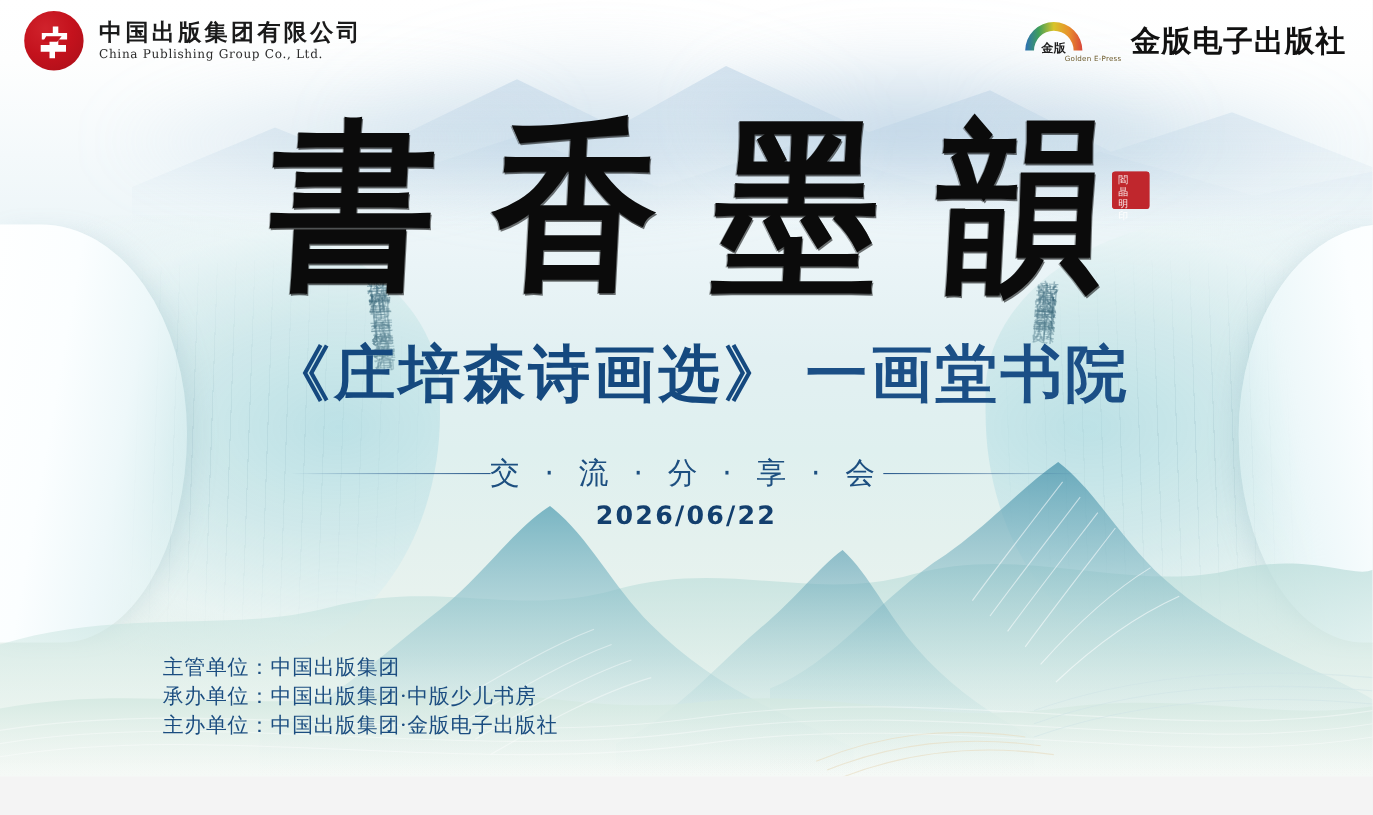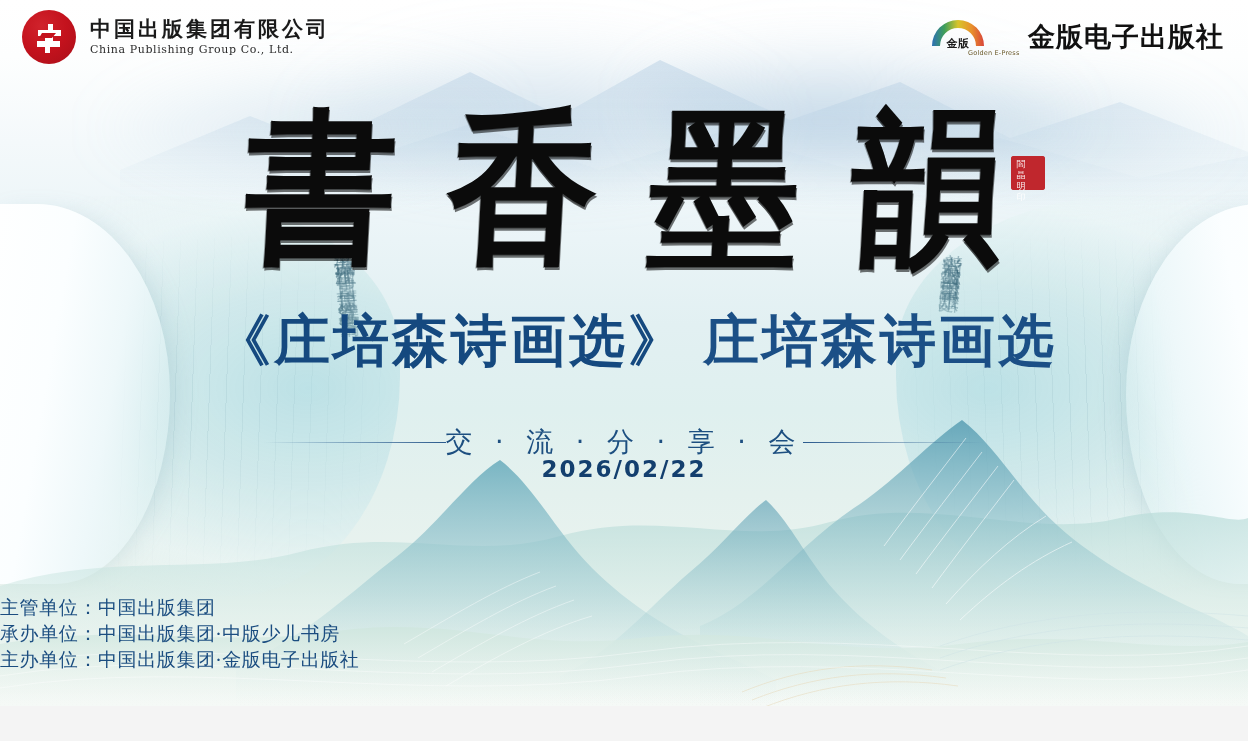--- a/index.html
+++ b/index.html
@@ -155,21 +155,21 @@
     font-family:"DejaVu Serif","Liberation Serif",serif;
     font-size:56px;font-weight:700;line-height:1;
     color:#1b4f86;letter-spacing:3px;
     white-space:nowrap;
   }
   .subtitle .sub-b{color:#15497f;margin-left:24px;}
   .subtitle .sub-gap{display:inline-block;width:16px;}
 
   
   .eventline{
-    position:absolute;left:0;top:424px;width:1248px;
+    position:absolute;left:0;top:412px;width:1248px;
     display:flex;align-items:center;justify-content:center;
   }
   .rule{height:1px;width:182px;background:linear-gradient(90deg,rgba(27,79,134,0),#2a5a8d);}
   .rule.right{background:linear-gradient(90deg,#2a5a8d,rgba(27,79,134,0));}
   .event-text{
     font-family:"DejaVu Sans","Liberation Sans",sans-serif;
     font-size:27px;color:#1d4f80;letter-spacing:7px;font-weight:500;
     white-space:nowrap;
   }
   .eventdate{
@@ -177,21 +177,21 @@
     font-family:"DejaVu Sans","Liberation Sans",sans-serif;
     font-size:23px;font-weight:700;color:#133f6e;letter-spacing:2px;
   }
 
   
   .credits{position:absolute;left:0;top:594px;width:1248px;display:flex;}
   .credit-col{
     font-family:"DejaVu Serif","Liberation Serif",serif;
     font-size:19px;line-height:26px;color:#1b4d80;letter-spacing:.6px;white-space:nowrap;
   }
-  .credit-col.left{width:420px;}
+  .credit-col.left{margin-left:148px;width:420px;}
   .credit-col.right{margin-left:8px;}
   .credit-line{display:block;}
 
   
   .bottom-strip{
     position:absolute;left:0;top:706px;width:1248px;height:35px;background:#f4f4f4;
   }
 </style>
 </head>
 <body>
@@ -344,29 +344,29 @@
     </div>
 
     <div class="sign">
       <span class="sign-chars">閻晶明</span>
       <div class="seal">
         <div class="seal-in">閻晶明印</div>
       </div>
     </div>
 
     <div class="subtitle">
-      <span class="sub-b">《庄培森诗画选》</span><span class="sub-gap"></span><span>庄培森诗画选</span>
+      <span class="sub-b">《庄培森诗画选》</span><span class="sub-gap"></span><span>一画堂书院</span>
     </div>
 
     <div class="eventline">
       <span class="rule"></span>
       <span class="event-text">交 · 流 · 分 · 享 · 会</span>
       <span class="rule right"></span>
     </div>
-    <div class="eventdate">2026/02/22</div>
+    <div class="eventdate">2026/06/22</div>
 
     <div class="credits">
       <div class="credit-col left">
         <span class="credit-line">主管单位：中国出版集团</span>
         <span class="credit-line">承办单位：中国出版集团·中版少儿书房</span>
         <span class="credit-line">主办单位：中国出版集团·金版电子出版社</span>
       </div>
     </div>
 
   </div>

